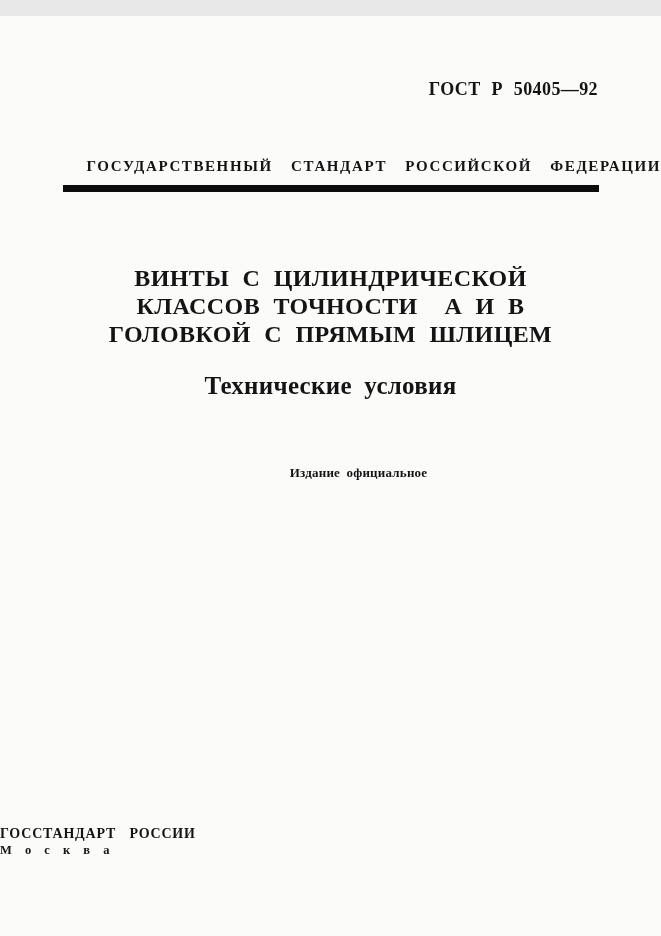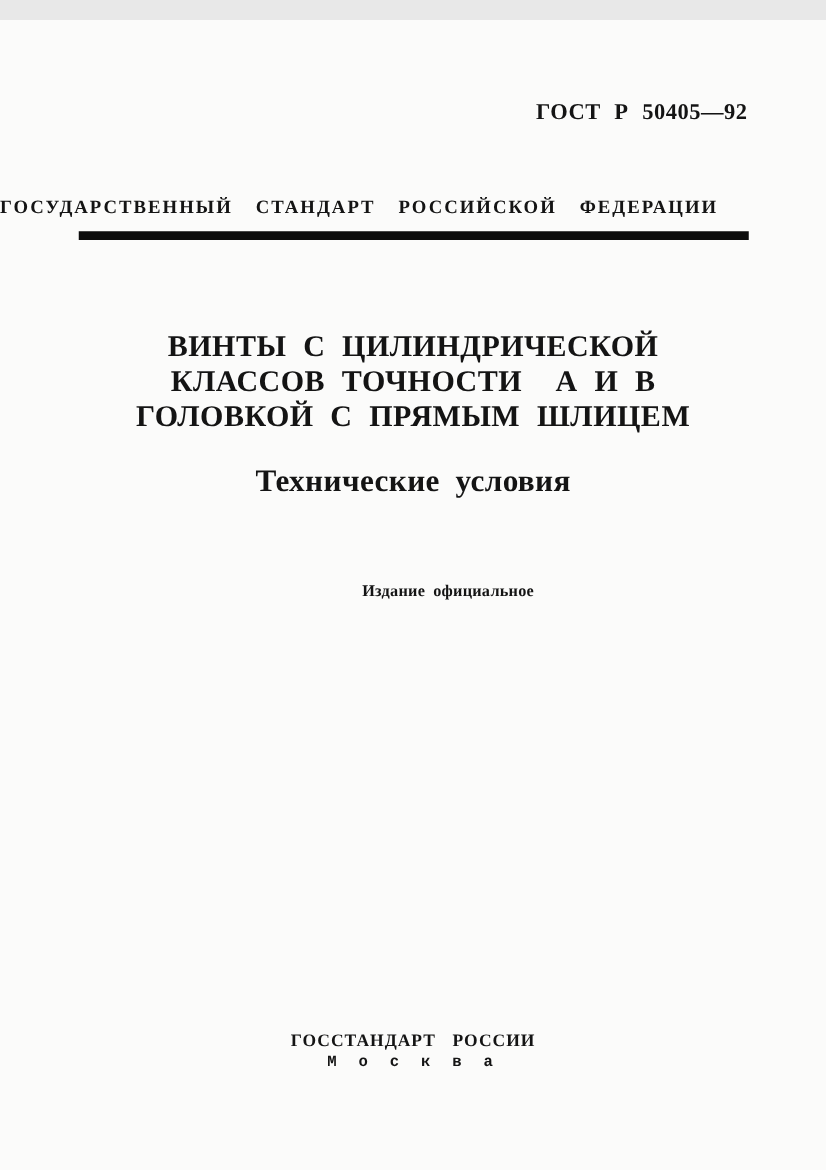--- a/index.html
+++ b/index.html
@@ -27,21 +27,21 @@
     line-height: 23px;
     letter-spacing: 0.4px;
     word-spacing: 6px;
     white-space: nowrap;
   }
   .header-band {
     position: absolute;
     top: 142px;
     left: 0;
     width: 661px;
-    text-align: left;
+    text-align: right;
     font-size: 15px;
     font-weight: 700;
     letter-spacing: 1.6px;
     word-spacing: 13px;
     white-space: nowrap;
   }
   .rule {
     position: absolute;
     top: 169px;
     left: 63px;
@@ -82,33 +82,31 @@
     font-weight: 700;
     letter-spacing: 0.2px;
     word-spacing: 3px;
     padding-left: 28px;
   }
   .footer {
     position: absolute;
     top: 810px;
     left: 0;
     width: 661px;
-    text-align: center;
     font-weight: 700;
   }
   .publisher {
     font-size: 14px;
     letter-spacing: 0.8px;
     word-spacing: 9px;
   }
   .city {
     margin-top: 1px;
     font-size: 12.5px;
     letter-spacing: 5px;
-    font-family: Liberation Mono, monospace;
   }
 </style>
 </head>
 <body>
 
 <div class="page">
 
   <div class="designation">
     <div>ГОСТ Р 50405—92</div>
   </div>

